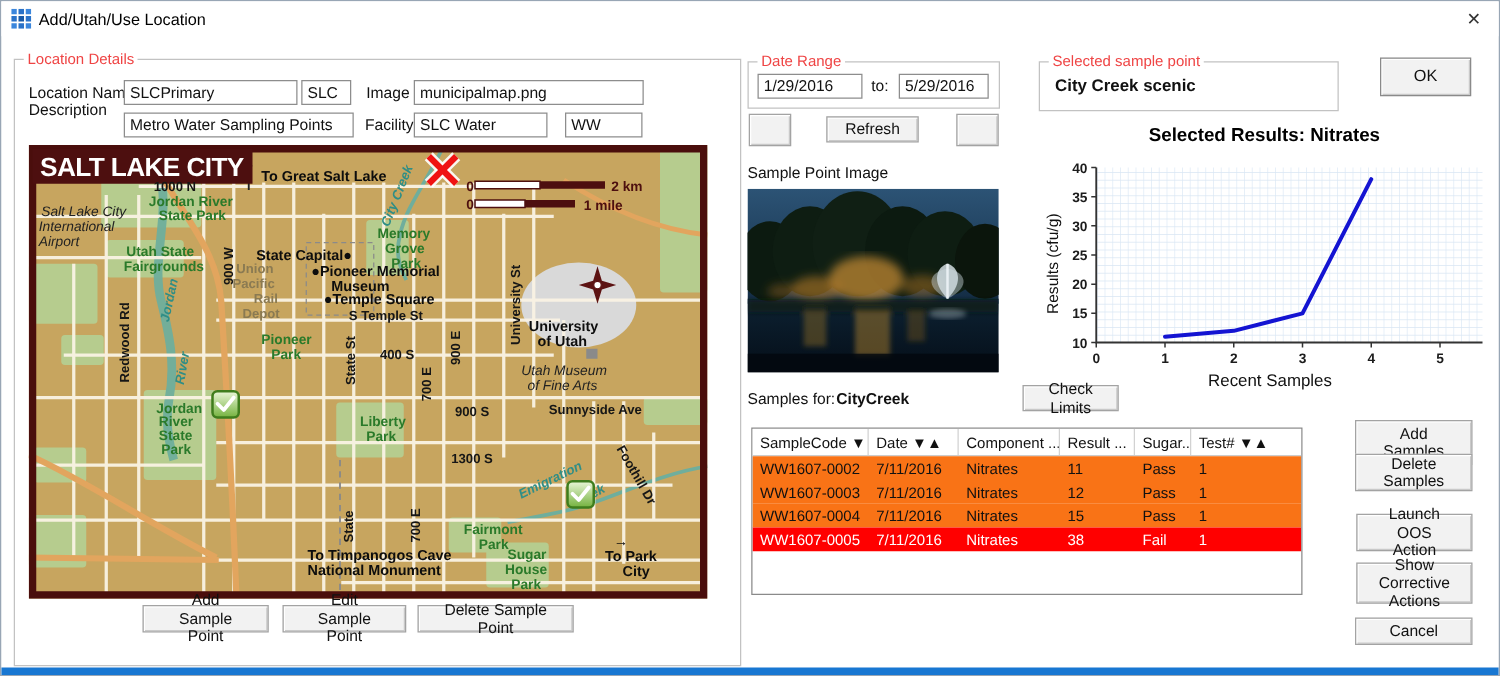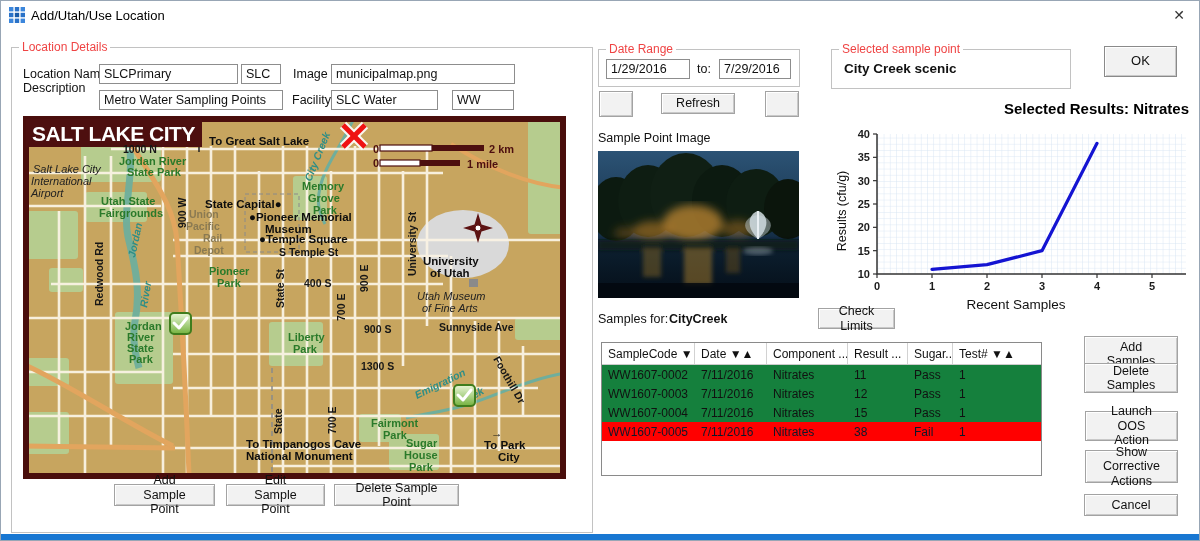--- a/index.html
+++ b/index.html
@@ -23,41 +23,41 @@
   
   #titlebar{position:absolute;left:0;top:0;width:100%;height:28px;background:#fff}
   #title-text{position:absolute;left:30px;top:7px;font-size:13px;color:#000}
   #close-btn{position:absolute;right:8px;top:3px;width:24px;height:22px;display:flex;
              align-items:center;justify-content:center;font-size:14px;color:#333}
   
   #sample-table{position:absolute;left:600px;top:341px;width:441px;height:134px;
                 border:1px solid #8a8a8a;background:#fff;font-size:12px;box-sizing:border-box;overflow:hidden}
   .thead{display:flex;height:21px;border-bottom:1px solid #cccccc;background:#fff}
   .hcell{box-sizing:border-box;padding:4px 0 0 6px;border-right:1px solid #d2d2d2;white-space:nowrap;overflow:hidden}
-  .trow{display:flex;height:19px;background:#15803d}
+  .trow{display:flex;height:19px;background:#f97316}
   .tcell{box-sizing:border-box;padding:3px 0 0 6px;white-space:nowrap;overflow:hidden}
   .c0{width:93px}.c1{width:72px}.c2{width:81px}.c3{width:60px}.c4{width:45px}.c5{width:84px;border-right:none}
-  .trow.fail{background:#ff0000;color:#0f172a}
+  .trow.fail{background:#ff0000;color:#ffffff}
   
   #map-svg text{font-family:"Liberation Sans",sans-serif}
   .ml-park{fill:#2a7a2a;font-weight:bold;font-size:11px}
   .ml-street{fill:#161616;font-weight:bold;font-size:10.5px}
   .ml-poi{fill:#0d0d0d;font-weight:bold;font-size:11.5px}
   .ml-water{fill:#2f8e86;font-weight:bold;font-style:italic;font-size:10.5px}
   .ml-ital{fill:#222;font-style:italic;font-size:11px}
   .ml-rail{fill:#8a7a52;font-weight:bold;font-size:10.5px}
   .ml-dest{fill:#0d0d0d;font-weight:bold;font-size:11.5px}
   .ml-scale{fill:#4d0f0f;font-weight:bold;font-size:11px}
   .map-title-text{fill:#fff;font-weight:bold;font-size:21px;letter-spacing:-0.5px}
   
   #chart-svg text{font-family:"Liberation Sans",sans-serif}
   .ct-tick{font-weight:bold;font-size:11px;fill:#1c1c1c}
   .ct-xlabel{font-size:13.5px;fill:#111}
   .ct-ylabel{font-size:12.5px;fill:#111}
-  #chart-title{position:absolute;left:833px;top:99px;width:355px;text-align:right;
+  #chart-title{position:absolute;left:833px;top:99px;width:355px;text-align:center;
                font-size:15px;font-weight:bold;color:#000}
   #bottom-edge{position:absolute;left:0;bottom:0;width:100%;height:6px;background:#1877d2}
 </style>
 </head>
 <body>
 
 <div id="titlebar">
   <svg class="abs" style="left:8px;top:6px" width="16" height="16" viewBox="0 0 16 16">
     <rect x="0" y="0" width="4.4" height="4.4" fill="#3b86dc"></rect>
       <rect x="5.8" y="0" width="4.4" height="4.4" fill="#2a72c8"></rect>
@@ -267,21 +267,21 @@
 
 <div class="btn" style="left:113px;top:483px;width:101px;height:22px">Add Sample Point</div>
 <div class="btn" style="left:225px;top:483px;width:99px;height:22px">Edit Sample Point</div>
 <div class="btn" style="left:333px;top:483px;width:125px;height:22px">Delete Sample Point</div>
 
 <div class="group" style="left:597px;top:48px;width:200px;height:36px">
   <div class="group-label">Date Range</div>
 </div>
 <div class="tb" style="left:605px;top:58px;width:84px;height:20px">1/29/2016</div>
 <div class="lbl" style="left:696px;top:61px">to:</div>
-<div class="tb" style="left:718px;top:58px;width:72px;height:20px">7/29/2016</div>
+<div class="tb" style="left:718px;top:58px;width:72px;height:20px">5/29/2016</div>
 
 <div class="btn" style="left:598px;top:90px;width:27px;height:26px">
   <svg width="22" height="22" viewBox="0 0 22 22">
     <line x1="2" y1="2" x2="20" y2="2" stroke="#76b043" stroke-width="2"></line>
     <line x1="2" y1="2" x2="2" y2="20" stroke="#76b043" stroke-width="2"></line>
     <rect x="4" y="4" width="15" height="14" fill="#fff" stroke="#9a9a9a"></rect>
     <rect x="4" y="4" width="15" height="5" fill="#3a6ed0"></rect>
     <line x1="6" y1="12" x2="16" y2="12" stroke="#b0b0b0"></line>
     <line x1="6" y1="15" x2="13" y2="15" stroke="#b0b0b0"></line>
     <path d="M13,13 L17,16" stroke="#c04040" stroke-width="1.4"></path>

